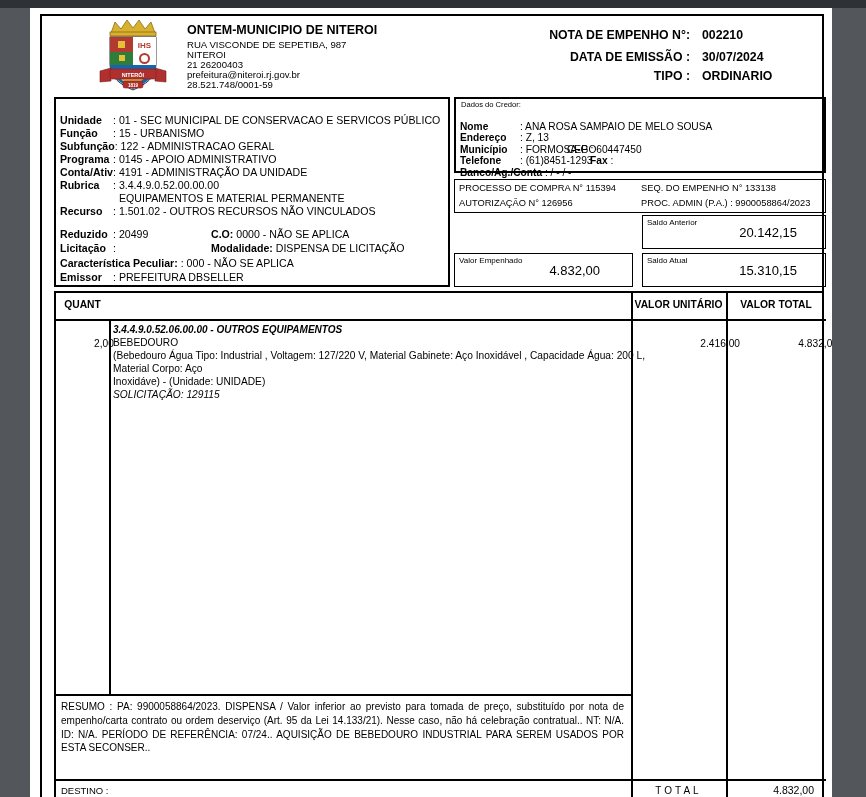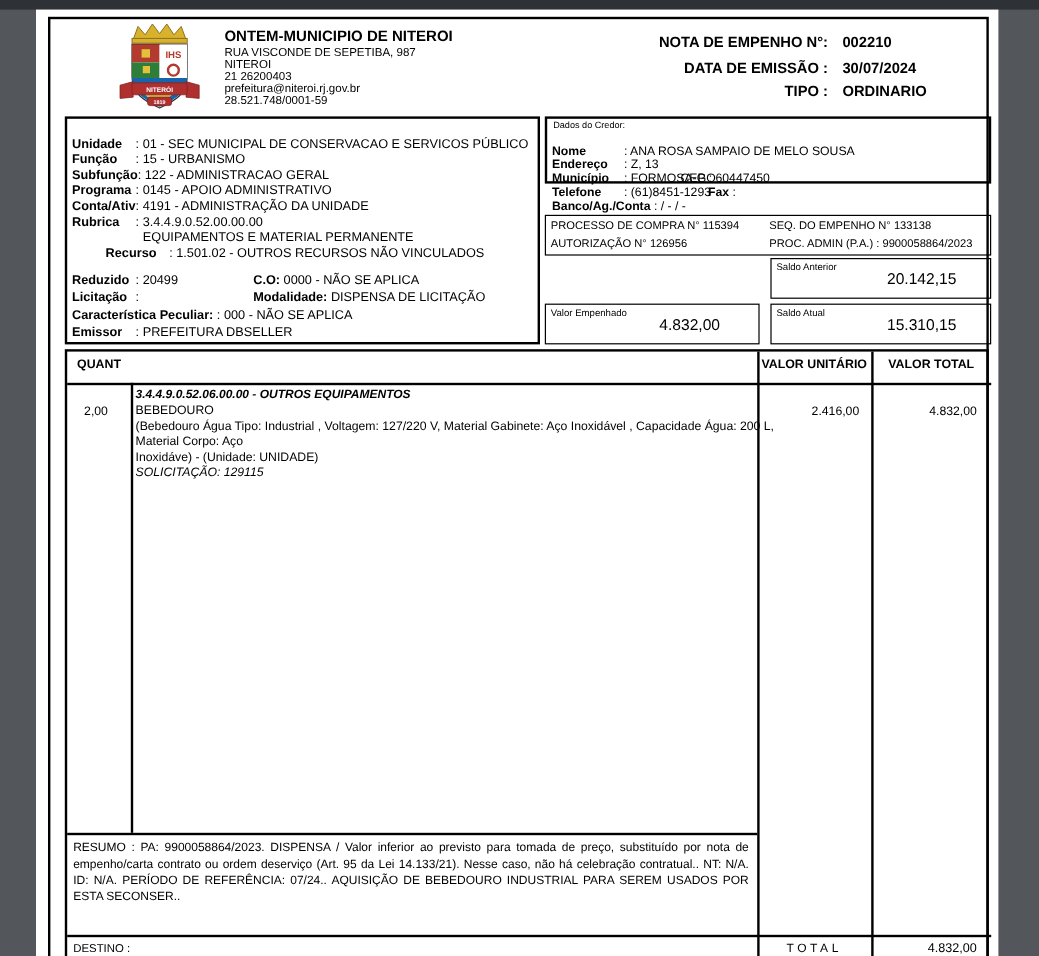--- a/index.html
+++ b/index.html
@@ -19,40 +19,40 @@
   .hlab { position:absolute; left:360px; width:288px; text-align:right; font-size:12.3px; font-weight:bold; white-space:nowrap; }
   .hval { position:absolute; left:660px; font-size:12.3px; font-weight:bold; white-space:nowrap; }
 
   
   .bbox { position:absolute; left:12px; top:81px; width:396px; height:190px; border:2px solid #000; font-size:10.6px; }
   .bbox .line { left:4px; }
   .lb { display:inline-block; min-width:53px; font-weight:bold; }
   .l2 { position:absolute; left:151px; white-space:nowrap; }
 
   
-  .cbox { position:absolute; left:412px; top:81px; width:372px; height:56px; border:2px solid #000; font-size:10.2px; }
+  .cbox { position:absolute; left:412px; top:81px; width:372px; height:76px; border:2px solid #000; font-size:10.2px; }
   .cbox .line { left:4px; }
   .clb { display:inline-block; min-width:60px; font-weight:bold; }
   .ctitle { position:absolute; left:5px; top:1px; font-size:7.6px; white-space:nowrap; }
 
   
   .pbox { position:absolute; left:412px; top:163px; width:372px; height:34px; border:1.5px solid #000; font-size:9.3px; }
 
   
   .abox { position:absolute; border:1.5px solid #000; height:34px; }
   .albl { position:absolute; left:4px; top:2px; font-size:8px; white-space:nowrap; }
   .aval { position:absolute; top:9px; right:0; font-size:13px; white-space:nowrap; }
 
   
   .tbl { position:absolute; left:12px; top:275px; width:770px; height:645px; border:2px solid #000; }
   .hline { position:absolute; background:#000; height:2px; }
   .vline { position:absolute; background:#000; width:2px; }
   .th { position:absolute; top:6px; font-size:10.3px; font-weight:bold; text-align:center; white-space:nowrap; }
   .cell-desc { font-size:10.2px; }
-  .numR { text-align:right; font-size:10.2px; }
+  .numR { text-align:right; font-size:10.2px;margin-left:24px; }
   .resumo { position:absolute; left:5px; top:407px; width:563px; font-size:10px; line-height:13.8px; text-align:justify; }
   .destino { position:absolute; left:5px; top:492px; font-size:9.5px; font-weight:normal; }
   .totlab { position:absolute; left:575px; top:492px; width:95px; text-align:center; letter-spacing:3px; font-size:10px; }
   .totval { position:absolute; left:670px; top:491px; width:100px; text-align:right; padding-right:12px; font-size:10.5px; }
 </style>
 </head>
 <body>
 
 <div class="viewer">
   <div class="topstrip"></div>
@@ -98,21 +98,21 @@
       <div class="hval" style="top:53px;">ORDINARIO</div>
 
       <div class="bbox">
         <div class="line" style="top:15px;"><span class="lb">Unidade</span><span>: 01 - SEC MUNICIPAL DE CONSERVACAO E SERVICOS PÚBLICO</span></div>
         <div class="line" style="top:28px;"><span class="lb">Função</span><span>: 15 - URBANISMO</span></div>
         <div class="line" style="top:41px;"><span class="lb">Subfunção</span><span>: 122 - ADMINISTRACAO GERAL</span></div>
         <div class="line" style="top:54px;"><span class="lb">Programa</span><span>: 0145 - APOIO ADMINISTRATIVO</span></div>
         <div class="line" style="top:67px;"><span class="lb">Conta/Ativ</span><span>: 4191 - ADMINISTRAÇÃO DA UNIDADE</span></div>
         <div class="line" style="top:80px;"><span class="lb">Rubrica</span><span>: 3.4.4.9.0.52.00.00.00</span></div>
         <div class="line" style="top:93px; left:63px;"><span>EQUIPAMENTOS E MATERIAL PERMANENTE</span></div>
-        <div class="line" style="top:106px;margin-left:28px;"><span class="lb">Recurso</span><span>: 1.501.02 - OUTROS RECURSOS NÃO VINCULADOS</span></div>
+        <div class="line" style="top:106px;"><span class="lb">Recurso</span><span>: 1.501.02 - OUTROS RECURSOS NÃO VINCULADOS</span></div>
         <div class="line" style="top:129px; right:4px; left:4px;"><span class="lb">Reduzido</span><span>: 20499</span><span class="l2"><span class="b">C.O:</span><span> 0000 - NÃO SE APLICA</span></span></div>
         <div class="line" style="top:143px; right:4px; left:4px;"><span class="lb">Licitação</span><span>:</span><span class="l2"><span class="b">Modalidade:</span><span> DISPENSA DE LICITAÇÃO</span></span></div>
         <div class="line" style="top:158px;"><span class="b">Característica Peculiar:</span><span> : 000 - NÃO SE APLICA</span></div>
         <div class="line" style="top:172px;"><span class="lb">Emissor</span><span>: PREFEITURA DBSELLER</span></div>
       </div>
 
       <div class="cbox">
         <div class="ctitle">Dados do Credor:</div>
         <div class="line" style="top:21.5px; left:4px;"><span class="clb">Nome</span><span>: ANA ROSA SAMPAIO DE MELO SOUSA</span></div>
         <div class="line" style="top:33px; left:4px;"><span class="clb">Endereço</span><span>: Z, 13</span></div>

